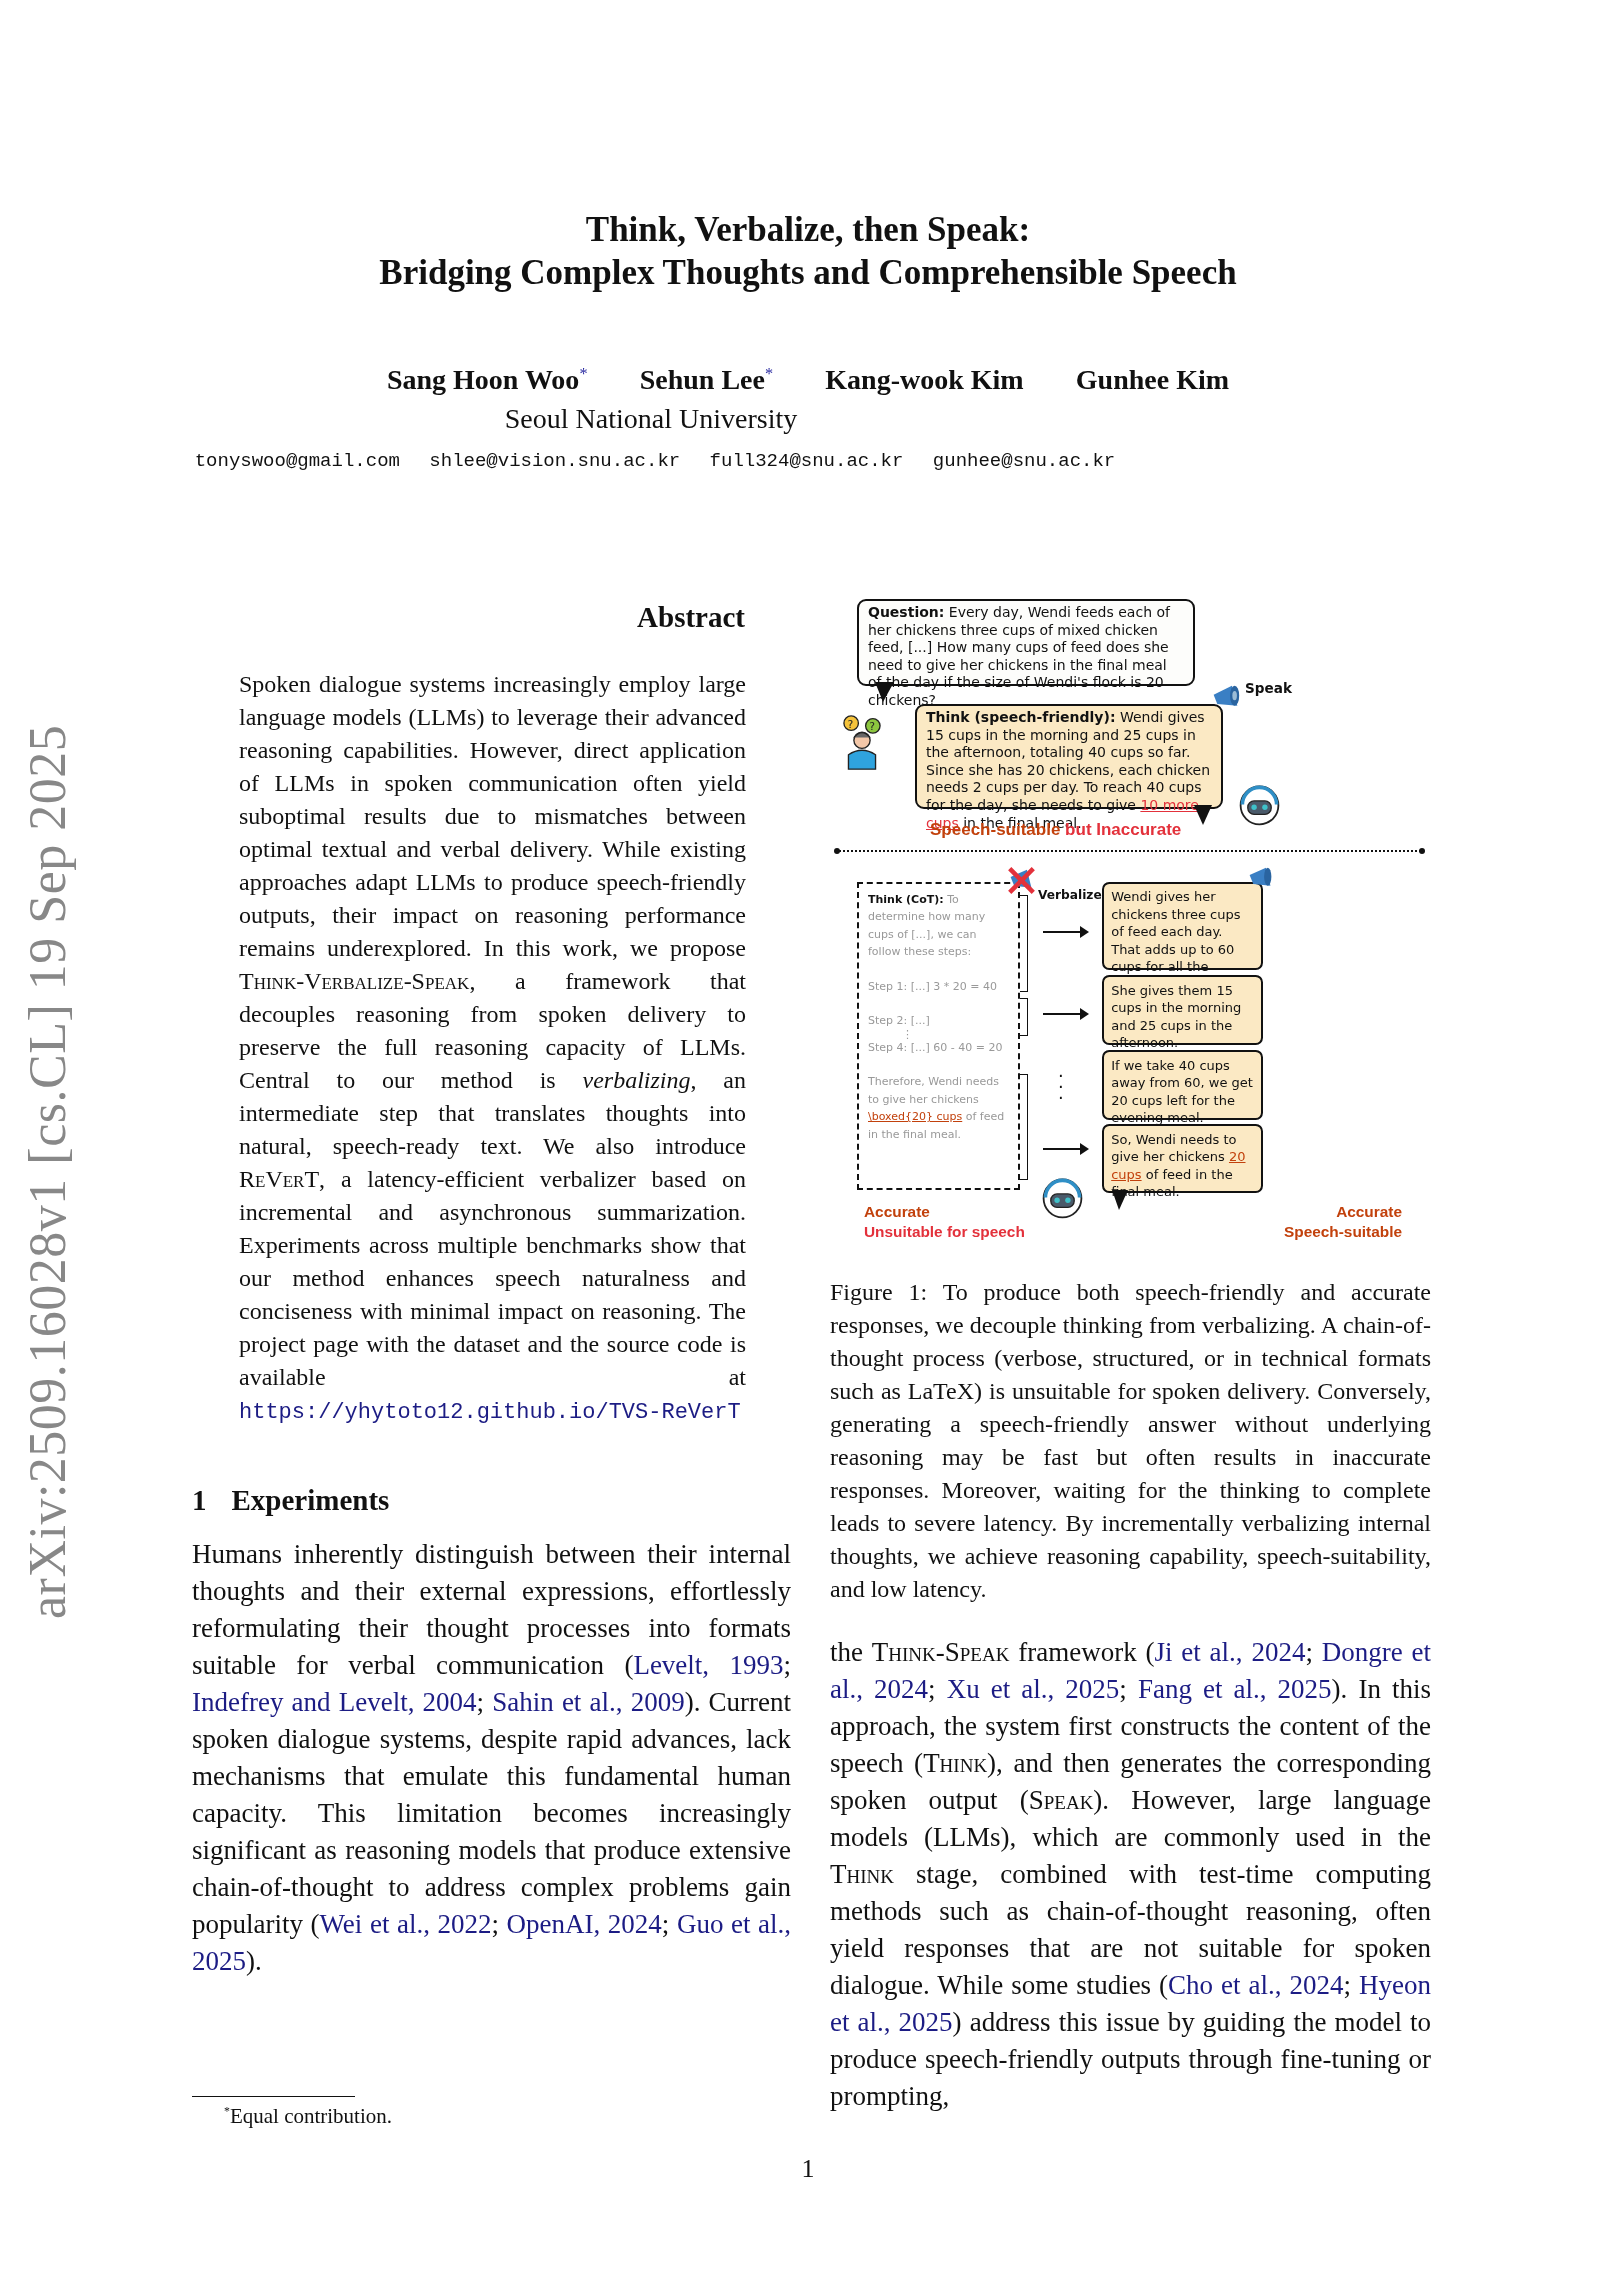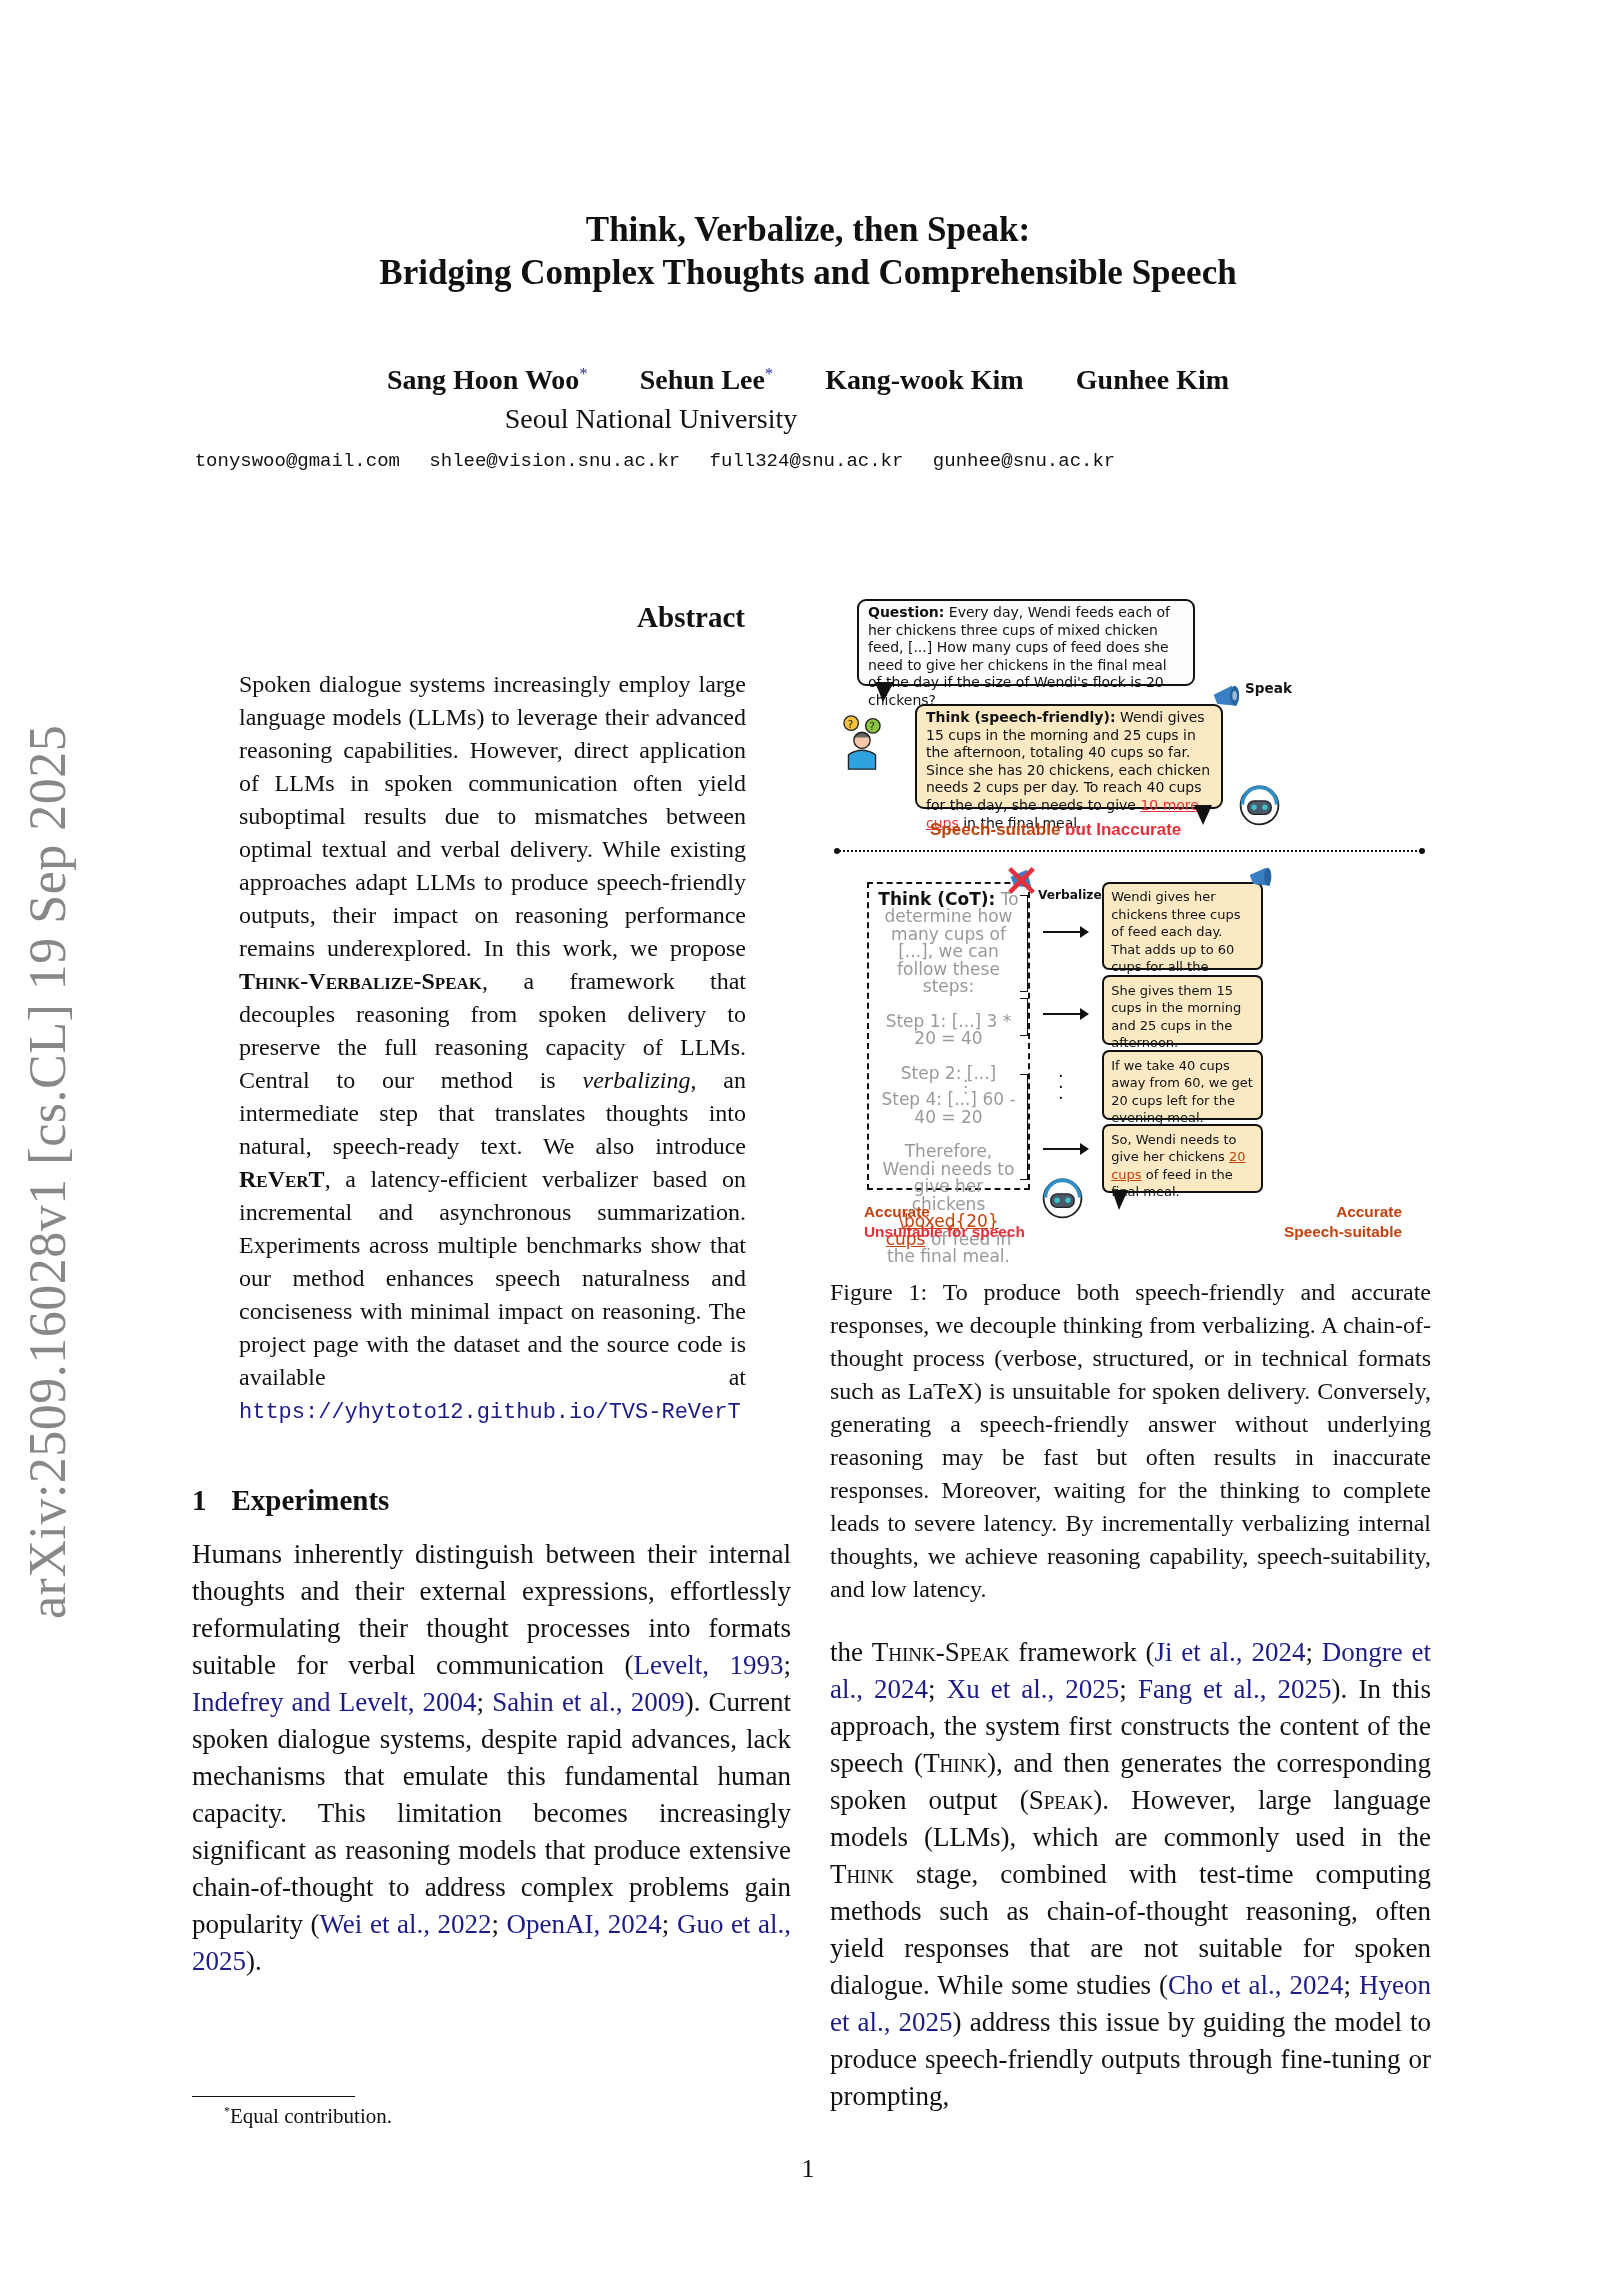--- a/index.html
+++ b/index.html
@@ -12,21 +12,21 @@
   .authors span.name { margin: 0 22.6px; }
   .authors sup { color: #2a2aa0; font-weight: normal; font-size: 16.3px; }
   .affil { left: 0; width: 1302px; top: 403px; text-align: center; font-size: 28px; }
   .emails { left: 0; width: 1310px; top: 450px; text-align: center;
             font-family: "Liberation Mono", "DejaVu Sans Mono", monospace; font-size: 19px; }
   .emails span { margin: 0 9px; }
   .arxiv { left: 18px; top: 1619px; transform-origin: 0 0; transform: rotate(-90deg);
            font-size: 52px; color: #888; white-space: nowrap; letter-spacing: 0.5px; }
   .abstract-h { left: 237px; width: 508px; top: 601px; text-align: right; font-weight: bold; font-size: 29px; }
   .abstract-body { left: 239px; width: 507px; top: 668px; font-size: 24px; line-height: 33px; text-align: justify; hyphens: auto; }
-  .sc { font-variant: small-caps; font-weight: bold; }
+  .sc { font-variant: small-caps; font-weight: normal; }
   .link { color: #1c1c84; }
   .mono-link { color: #1c1c84; font-family: "Liberation Mono", "DejaVu Sans Mono", monospace; font-size: 22px; }
   .sec-h { left: 192px; top: 1484px; font-weight: bold; font-size: 29px; }
   .sec-h .num { margin-right: 25px; }
   .intro { left: 192px; width: 599px; top: 1536px; font-size: 27px; line-height: 37px; text-align: justify; }
   .intro p { margin: 0; }
   .intro p.indent { text-indent: 27px; }
   .footrule { left: 192px; top: 2096px; width: 163px; border-top: 1.4px solid #111; }
   .footnote { left: 224px; top: 2104px; font-size: 21px; }
   .footnote sup { font-size: 11.8px; }
@@ -40,22 +40,22 @@
   .think-bubble { left: 83px; top: 116px; width: 308px; height: 105px; background: #fbe9c4; }
   .think-bubble b, .q-bubble b, .cot b { color: #111; }
   .tail { position: absolute; width: 0; height: 0; }
   .red { color: #e3313b; }
   .green { color: #c2410c; }
   .ul { text-decoration: underline; }
   .lbl { position: absolute; font-family: "Liberation Sans", "DejaVu Sans", sans-serif; font-weight: bold; font-size: 17px; }
   .divider { position: absolute; left: 3.6px; top: 262px; width: 588px; border-top: 2.7px dotted #111; }
   .divider::before, .divider::after { content: ""; position: absolute; top: -4.5px; width: 6.3px; height: 6.3px; background:#111; border-radius:50%; }
   .divider::before { left: -1.8px; } .divider::after { right: -1.8px; }
-  .cot { position: absolute; left: 35px; top: 22.6px; width: 163px; height: 308px; border: 2.7px dashed #111;
-         padding: 7.2px 9px; box-sizing: border-box; font-size: 17px; line-height: 17.5px; color: #999; text-align: center; }
+  .cot { position: absolute; left: 25px; top: 22.6px; width: 163px; height: 308px; border: 2.7px dashed #111;
+         padding: 7.2px 9px; box-sizing: border-box; font-size: 11px; line-height: 17.5px; color: #999; }
   .cot .gap { height: 17px; }
   .out-box { position: absolute; left: 270px; width: 161px; border: 2.7px solid #111; border-radius: 7.2px; background: #fbe9c4;
              font-size: 13px; line-height: 17.5px; padding: 4.5px 7.2px; box-sizing: border-box; color: #111; }
   .arrow { position: absolute; height: 2.3px; background: #111; width: 42px; left: 211px; }
   .arrow::after { content: ""; position: absolute; right: -3.6px; top: -5.4px; border-left: 9px solid #111; border-top: 6.3px solid transparent; border-bottom: 6.3px solid transparent; }
   .bracket { position: absolute; left: 188px; width: 7.2px; border: 1.8px solid #111; border-left: none; }
   .vdots { position: absolute; font-size: 18px; line-height: 11px; color: #111; }
 </style>
 </head>
 <body>

